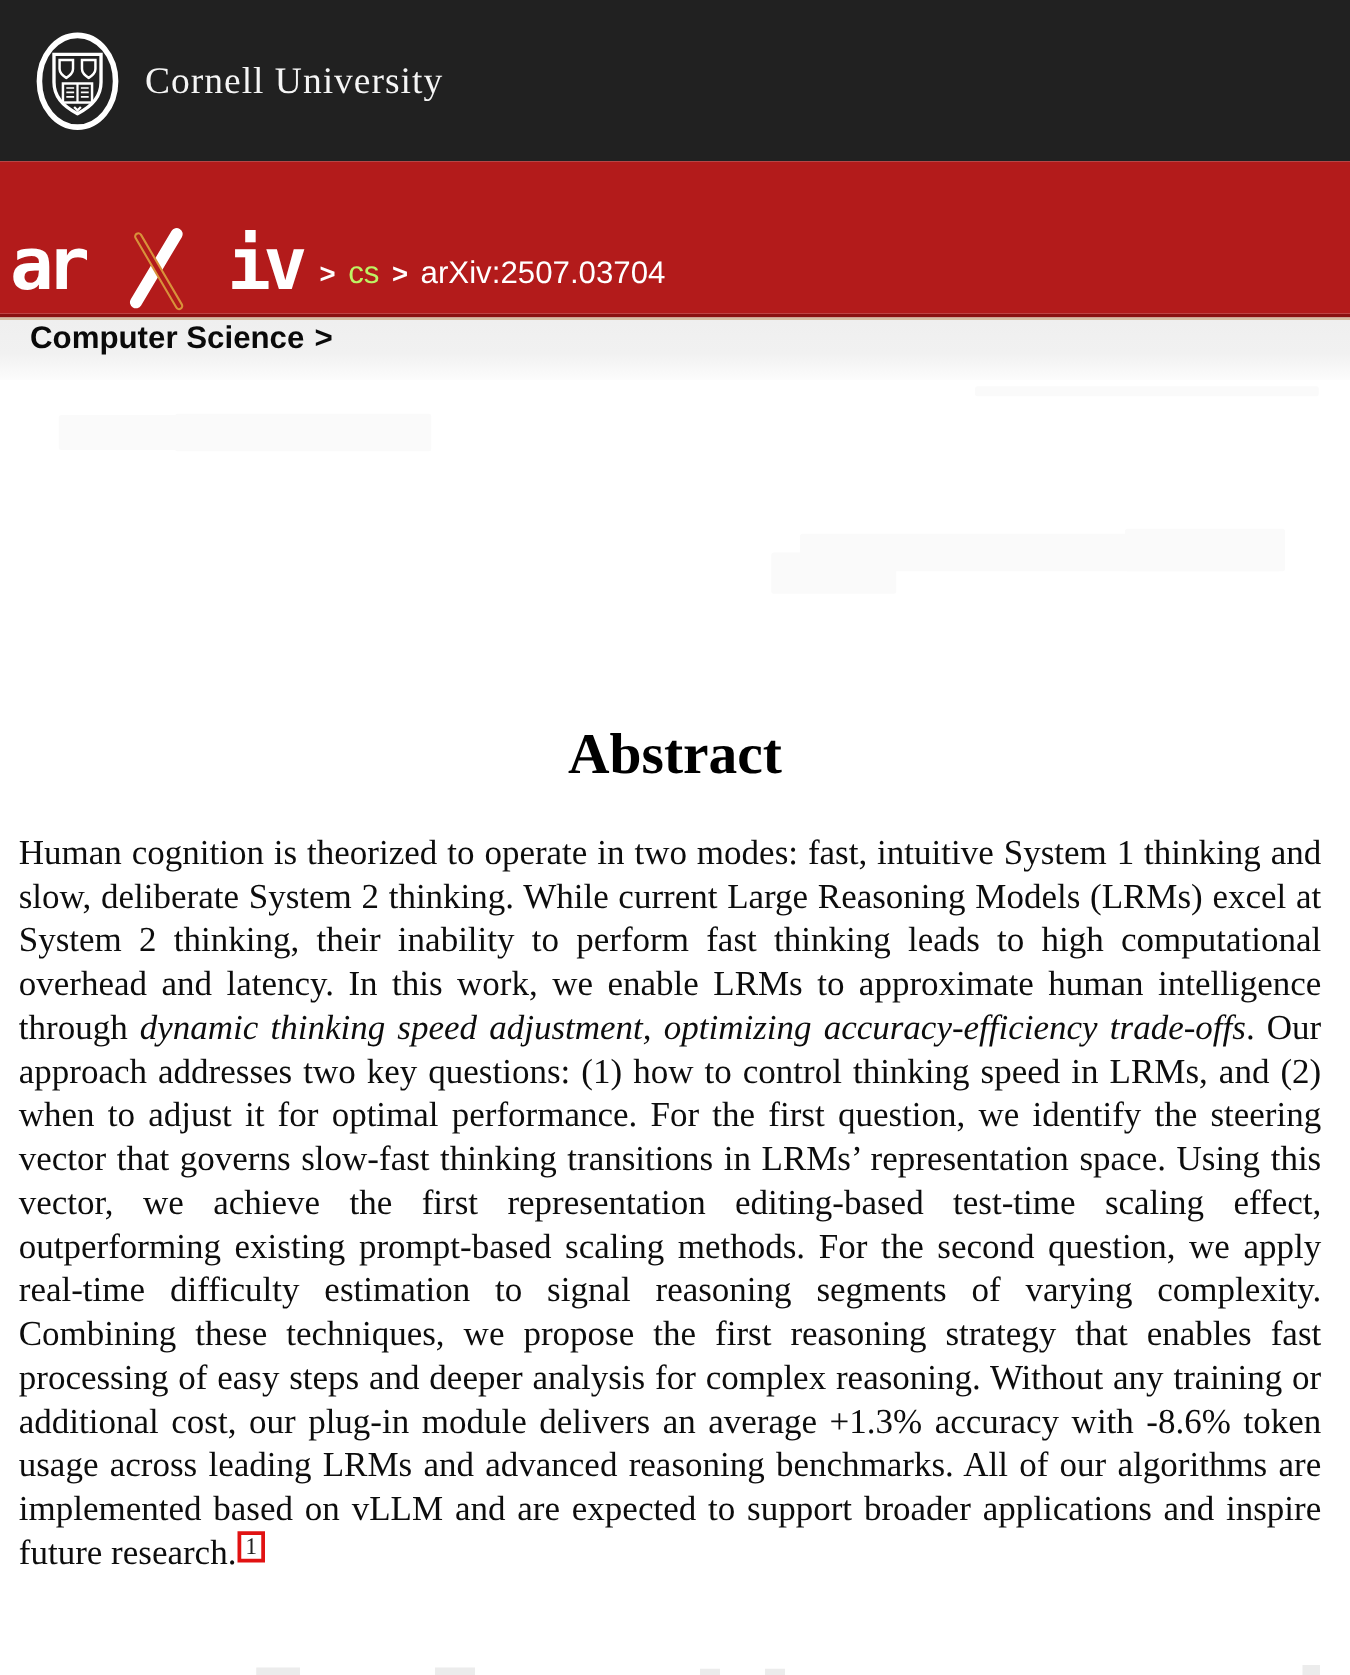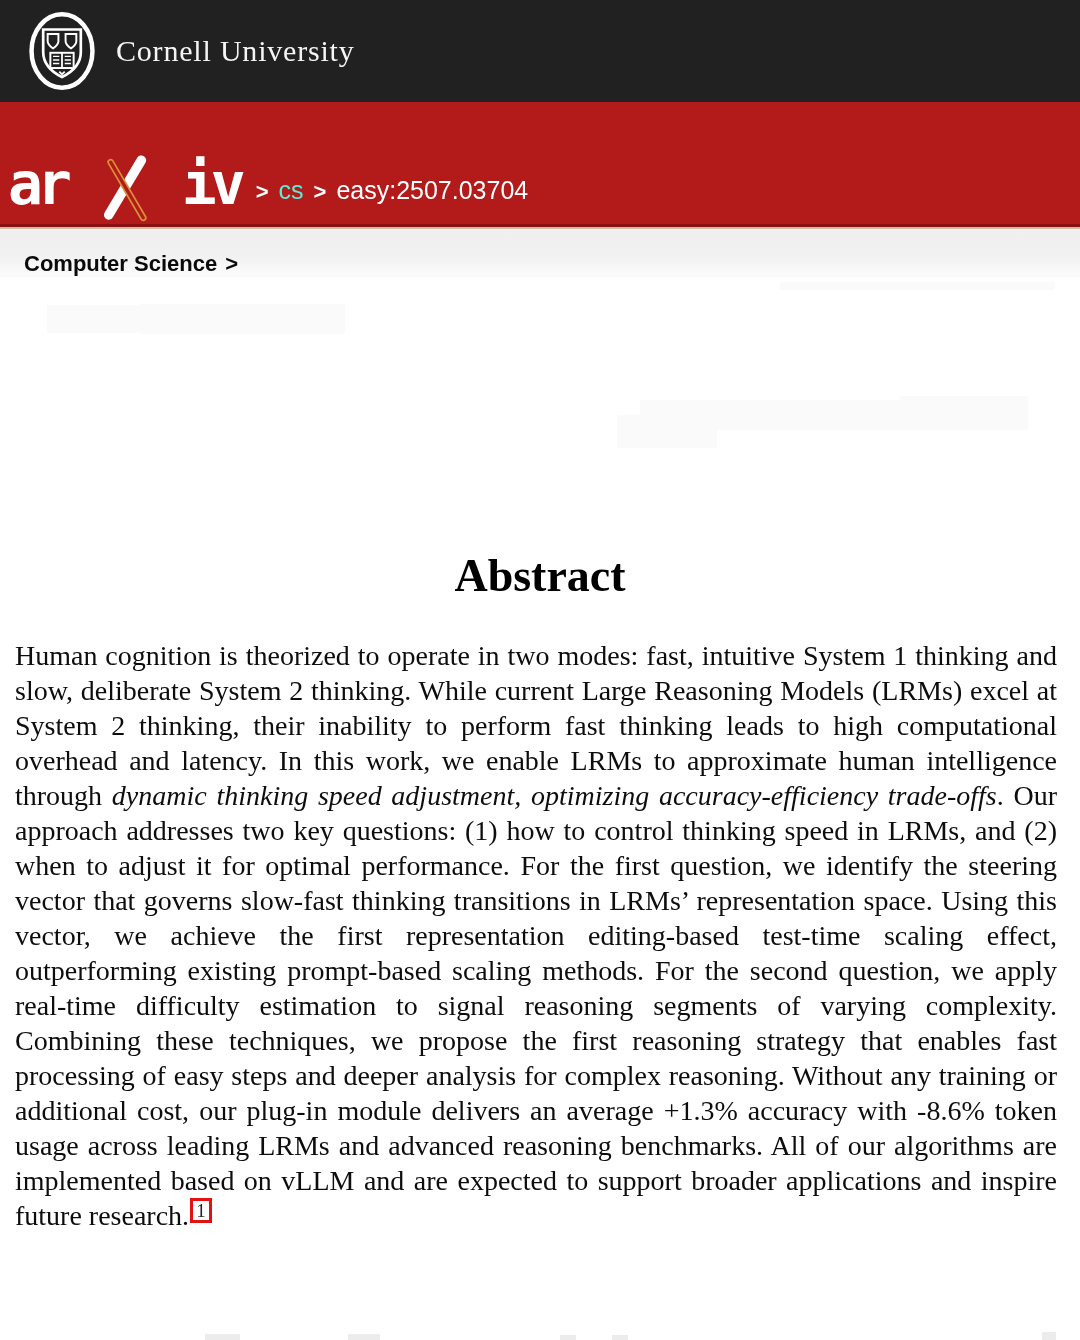--- a/index.html
+++ b/index.html
@@ -15,21 +15,21 @@
   html,body{margin:0;padding:0;}
   body{
     width:1080px;height:1340px;
     background:#ffffff;
     font-family:"Liberation Sans",sans-serif;
     position:relative;overflow:hidden;
   }
 
   
   .topbar{
-    height:102px;background:var(--header-bg);
+    height:129px;background:var(--header-bg);
     display:flex;align-items:center;
     padding-left:26px;gap:18px;
   }
   .cornell-seal{flex:0 0 auto;display:block;}
   .cornell-name{
     font-family:"Liberation Serif",serif;
     color:#f5f5f5;font-size:30px;letter-spacing:0.8px;
     text-decoration:none;cursor:pointer;
   }
 
@@ -47,28 +47,28 @@
     font-weight:bold;font-size:58px;line-height:52px;
     letter-spacing:-6px;text-decoration:none;gap:36px;
   }
   .arxiv-logo .chi{position:relative;top:13px;margin:0 -3px 0 1px;}
   .crumbs{
     color:#fff;font-size:25px;line-height:25px;
     margin-left:16px;position:relative;top:-6px;
     display:flex;align-items:baseline;gap:10px;
   }
   .crumbs .sep{font-weight:bold;font-size:22px;}
-  .crumbs a{color:#5eead4;text-decoration:none;cursor:pointer;}
+  .crumbs a{color:#bef264;text-decoration:none;cursor:pointer;}
 
   
   .strip{
     height:48px;
     background:linear-gradient(180deg,var(--subject-strip-bg) 0%,#f1f1f1 55%,#fcfcfc 100%);
-    display:flex;align-items:flex-end;padding-left:24px;
-    font-size:22px;font-weight:bold;color:#0a0a0a;gap:8px;
+    display:flex;align-items:flex-start;padding-left:24px;
+    font-size:25px;font-weight:bold;color:#0a0a0a;gap:8px;
   }
 
   
   .content{position:relative;}
   .ghost{position:absolute;border-radius:2px;background:#fafafa;}
   .sliver{position:absolute;background:#ececec;}
   h1.abs-head{
     margin:0;padding-top:272px;text-align:center;
     font-family:"Liberation Serif",serif;font-weight:bold;
     font-size:46px;color:#000;
@@ -112,21 +112,21 @@
       <line x1="40" y1="5" x2="6" y2="62" stroke="#ffffff" stroke-width="10" stroke-linecap="round"></line>
       <line x1="8" y1="7" x2="42" y2="65" stroke="#d8913a" stroke-width="7" stroke-linecap="round"></line>
       <line x1="8" y1="7" x2="42" y2="65" stroke="#b31b1b" stroke-width="3.5" stroke-linecap="round"></line>
     </svg>
     <span>iv</span>
   </span>
   <span class="crumbs">
     <span class="sep">&gt;</span>
     <a>cs</a>
     <span class="sep">&gt;</span>
-    <span>easy:2507.03704</span>
+    <span>arXiv:2507.03704</span>
   </span>
 </div>
 <div class="banner-borders">
   <div class="dark"></div>
   <div class="tan"></div>
 </div>
 
 <div class="strip">
   <span>Computer Science</span>
   <span>&gt;</span>

